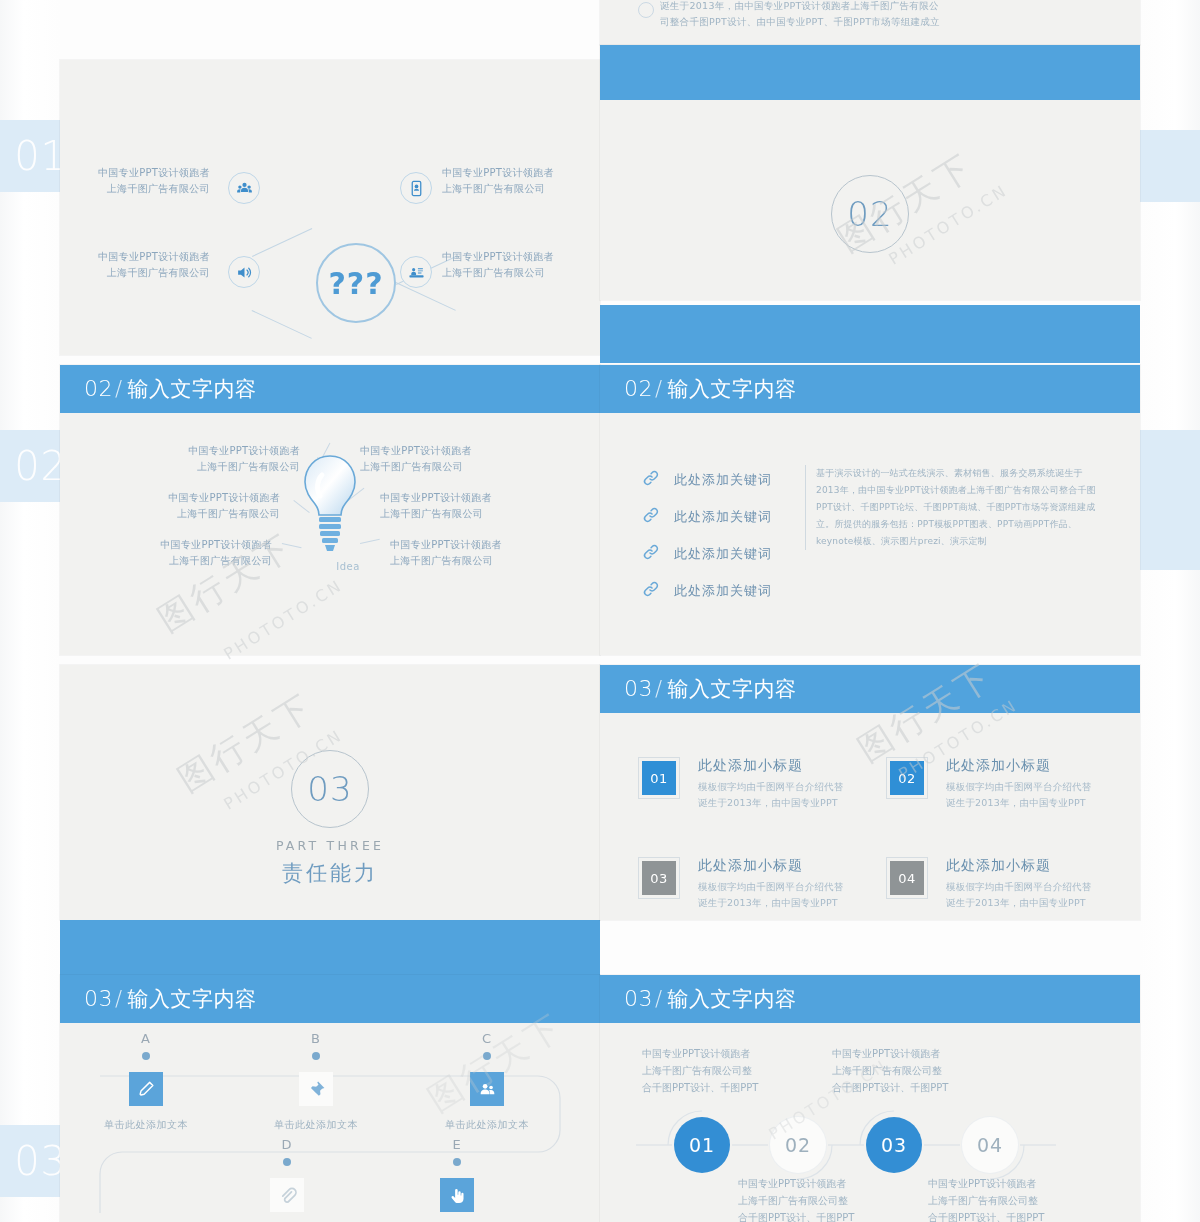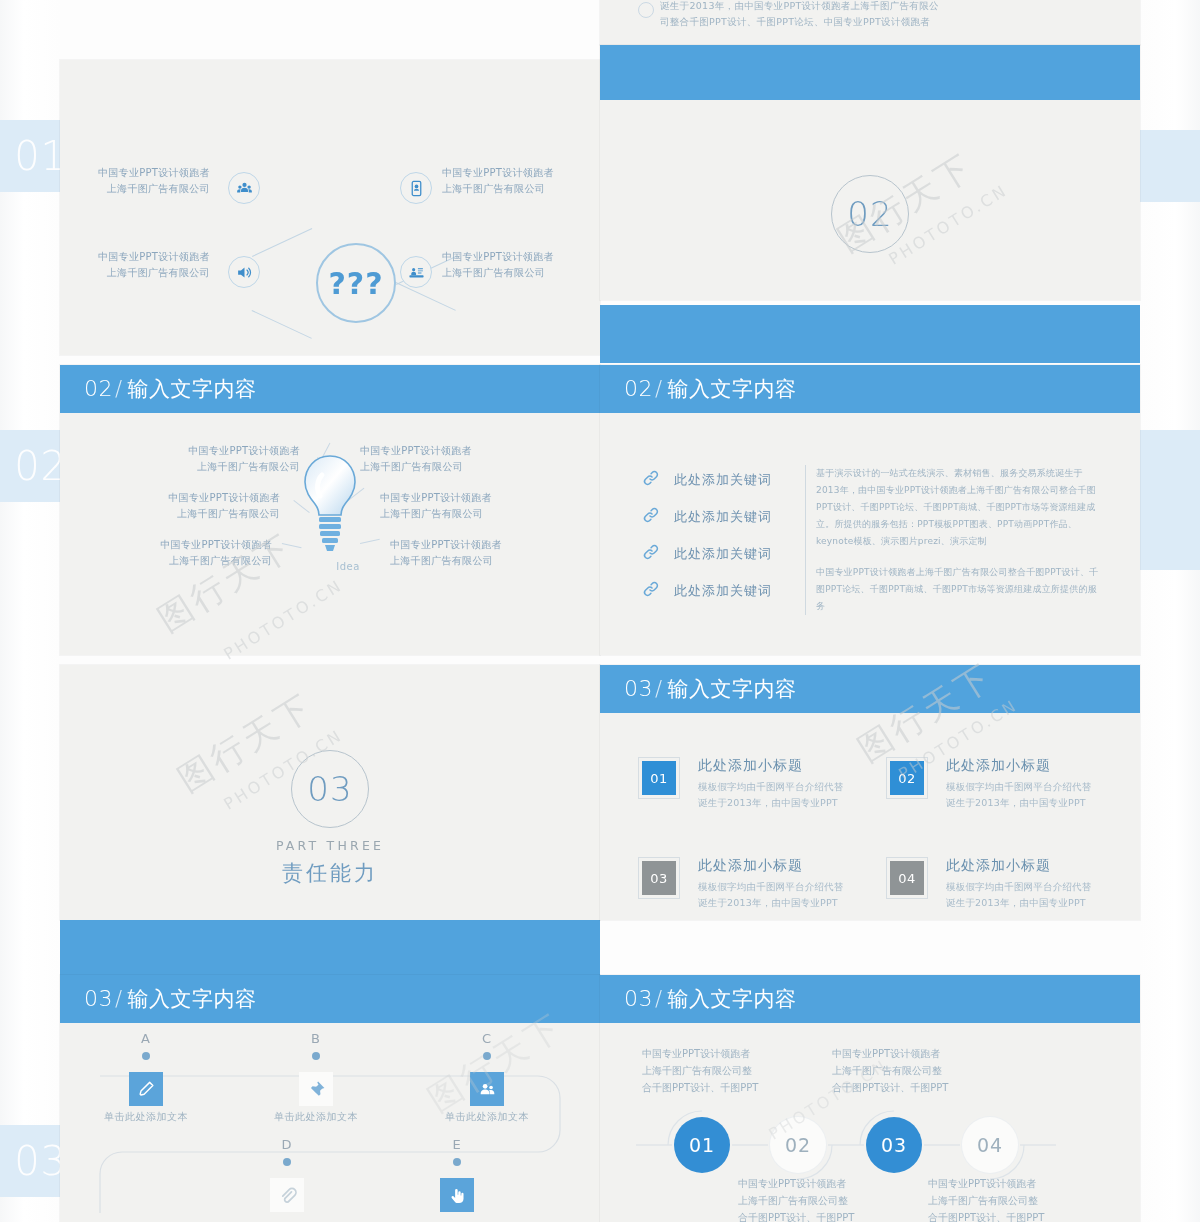--- a/index.html
+++ b/index.html
@@ -82,21 +82,21 @@
   .stop{ position:absolute; text-align:center; width:110px; }
   .stop .ltr{ font-size:13px; color:#9aa8b4; margin-bottom:6px; letter-spacing:1px;}
   .stop .dot{ width:8px; height:8px; border-radius:50%; background:#7aa9cd; margin:0 auto;}
   .stop .tile{ width:34px; height:34px; margin:12px auto 0; display:flex;
                align-items:center; justify-content:center; }
   .stop .tile.on{ background:#5ba4da; }
   .stop .tile.off{ background:#fbfbfa; }
   .stop .tile svg{ width:19px; height:19px; }
   .stop .tile.on svg{ fill:#ffffff; }
   .stop .tile.off svg{ fill:#cfd8de; }
-  .stop .cap{ margin-top:4px; font-size:10px; color:#9fb3c2; letter-spacing:.5px; white-space:nowrap;}
+  .stop .cap{ margin-top:12px; font-size:10px; color:#9fb3c2; letter-spacing:.5px; white-space:nowrap;}
   .tnode{ position:absolute; width:56px; height:56px; border-radius:50%;
           display:flex; align-items:center; justify-content:center;
           font-size:19px; letter-spacing:1px; }
   .tnode.fill{ background:#338ed4; color:#fff; }
   .tnode.hollow{ background:#fbfbfa; color:#9eb0bd; box-shadow:0 0 0 1px #eceff1; }
   .tltxt{ position:absolute; font-size:10px; line-height:17px; color:#9fb4c4; white-space:nowrap;}
 
   
   .wm{ position:absolute; pointer-events:none; color:#c9cdcf; opacity:.55;
        font-size:34px; letter-spacing:4px; transform:rotate(-32deg); white-space:nowrap;}
@@ -119,21 +119,21 @@
     </div>
   </div>
   <div class="gutter right">
     <div class="band" style="top:130px"></div>
     <div class="band" style="top:430px;height:140px"></div>
   </div>
 
   <div class="slide" style="left:600px; top:-60px; width:540px; height:105px;">
     <div style="position:absolute;left:60px;top:58px;">
       <div class="cn" style="font-size:9.5px;color:#9fb4c4">诞生于2013年，由中国专业PPT设计领跑者上海千图广告有限公</div>
-      <div class="cn" style="font-size:9.5px;color:#9fb4c4">司整合千图PPT设计、千图PPT论坛、中国专业PPT设计领跑者</div>
+      <div class="cn" style="font-size:9.5px;color:#9fb4c4">司整合千图PPT设计、由中国专业PPT、千图PPT市场等组建成立</div>
     </div>
     <div style="position:absolute;left:38px;top:62px;width:16px;height:16px;border:1px solid #cbd9e4;border-radius:50%;"></div>
   </div>
 
   <div class="slide" style="left:60px; top:60px; width:540px; height:295px;">
 
     <div class="spoke" style="left:192px;top:196px;width:66px;transform:rotate(-25deg);"></div>
     <div class="spoke" style="left:336px;top:224px;width:66px;transform:rotate(-25deg);"></div>
     <div class="spoke" style="left:192px;top:250px;width:66px;transform:rotate(25deg);"></div>
     <div class="spoke" style="left:336px;top:222px;width:66px;transform:rotate(25deg);"></div>
@@ -297,21 +297,20 @@
     <div class="kwrow" style="left:42px;top:215px;">
       <span class="ic"><svg viewBox="0 0 24 24">
             <path d="M10.6 13.4a4 4 0 0 0 5.66 0l3.1-3.1a4 4 0 1 0-5.66-5.66l-1.6 1.6" fill="none" stroke="#6aa9d8" stroke-width="2" stroke-linecap="round"></path>
             <path d="M13.4 10.6a4 4 0 0 0-5.66 0l-3.1 3.1a4 4 0 1 0 5.66 5.66l1.6-1.6" fill="none" stroke="#6aa9d8" stroke-width="2" stroke-linecap="round"></path>
           </svg></span>
       <span class="lb">此处添加关键词</span>
     </div>
 
     <div class="para" style="left:205px;top:100px;width:300px;">
       <p>基于演示设计的一站式在线演示、素材销售、服务交易系统诞生于2013年，由中国专业PPT设计领跑者上海千图广告有限公司整合千图PPT设计、千图PPT论坛、千图PPT商城、千图PPT市场等资源组建成立。所提供的服务包括：PPT模板PPT图表、PPT动画PPT作品、keynote模板、演示图片prezi、演示定制</p>
-      <p>中国专业PPT设计领跑者上海千图广告有限公司整合千图PPT设计、千图PPT论坛、千图PPT商城、千图PPT市场等资源组建成立所提供的服务</p>
     </div>
   </div>
 
   <div class="slide" style="left:60px; top:665px; width:540px; height:255px;">
     <div class="partwrap" style="left:0;right:0;top:85px;">
       <div class="ring">
         <span>03</span>
       </div>
       <div class="part-en">PART THREE</div>
       <div class="part-cn">责任能力</div>

